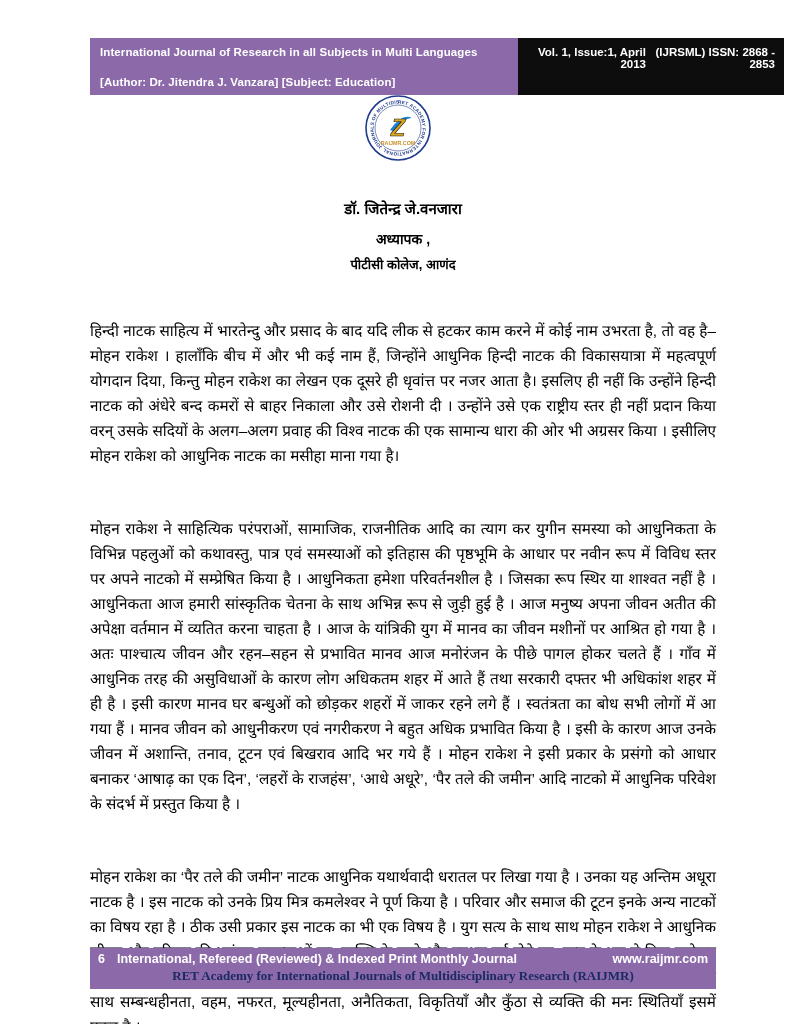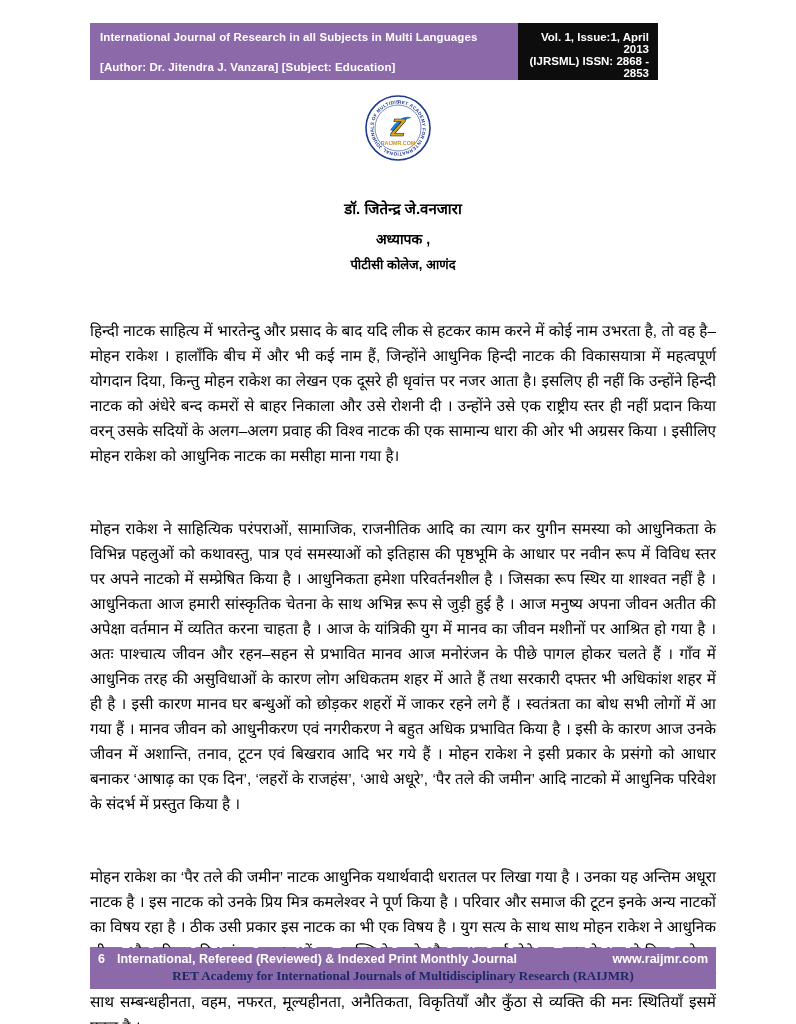--- a/index.html
+++ b/index.html
@@ -11,43 +11,43 @@
     margin: 0 auto;
     background: #ffffff;
     font-family: "Liberation Sans", "DejaVu Sans", sans-serif;
     color: #000;
     overflow: hidden;
   }
 
   
   .header {
     position: absolute;
-    top: 23px; left: 90px;
-    width: 568px; height: 57px;
+    top: 38px; left: 90px;
+    width: 694px; height: 57px;
     display: flex;
     border-radius: 21px;
   }
   .header-left {
     width: 428px;
     background: var(--purple, #8c6aaa);
     color: #fff;
     font-weight: 700;
     font-size: 11.5px;
     padding: 8px 10px 7px 10px;
     display: flex; flex-direction: column; justify-content: space-between;
     letter-spacing: 0.1px;
   }
   .header-right {
     flex: 1;
     background: var(--black-band, #0d0d0d);
     color: #fff;
     font-weight: 700;
     font-size: 11.5px;
     padding: 8px 9px 7px 9px;
-    display: flex; flex-direction: column; justify-content: space-between;
+    display: flex; flex-direction: row; justify-content: space-between;
     text-align: right;
   }
 
   
   .logo-wrap {
     position: absolute;
     top: 95px; left: 50%;
     transform: translateX(-50%);
     width: 66px; height: 66px;
   }

